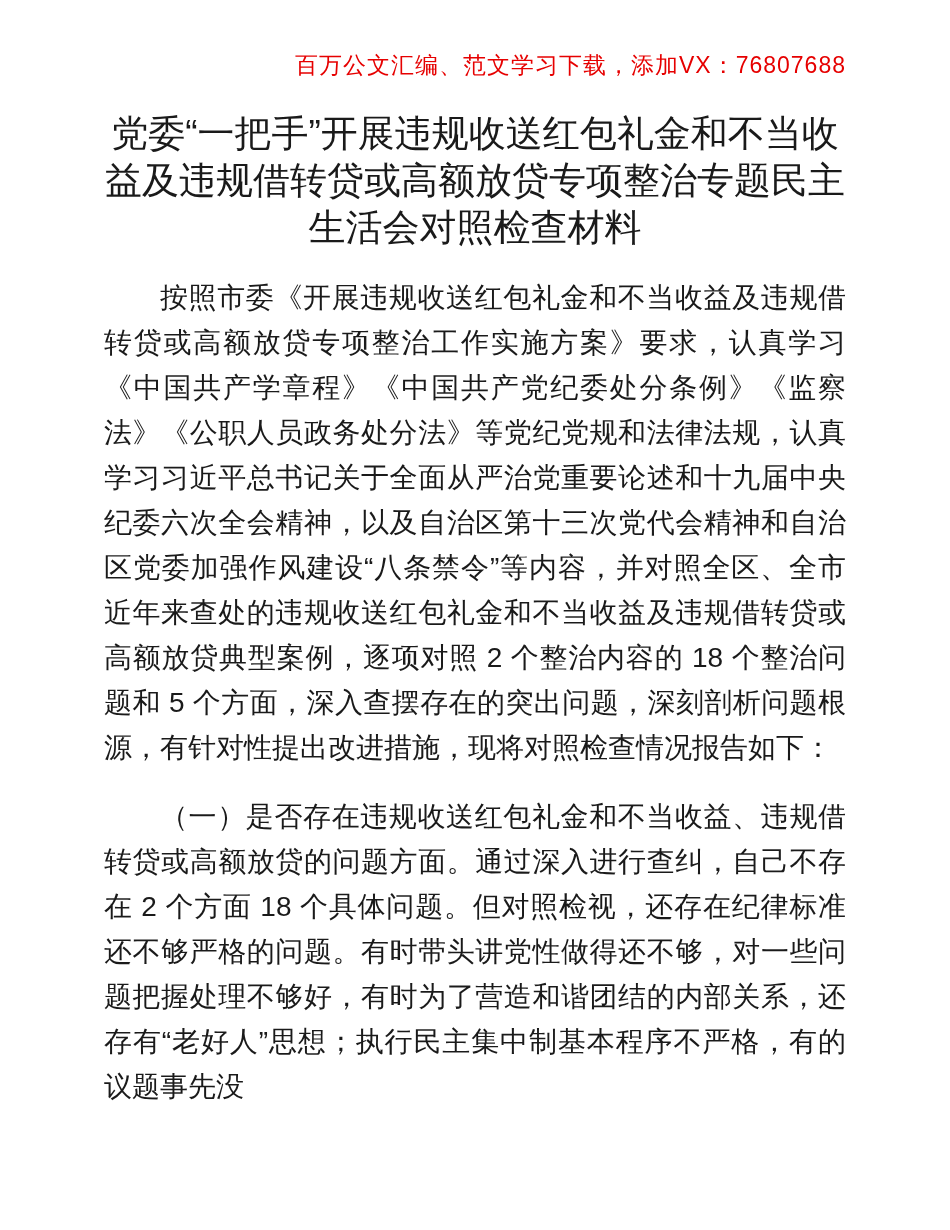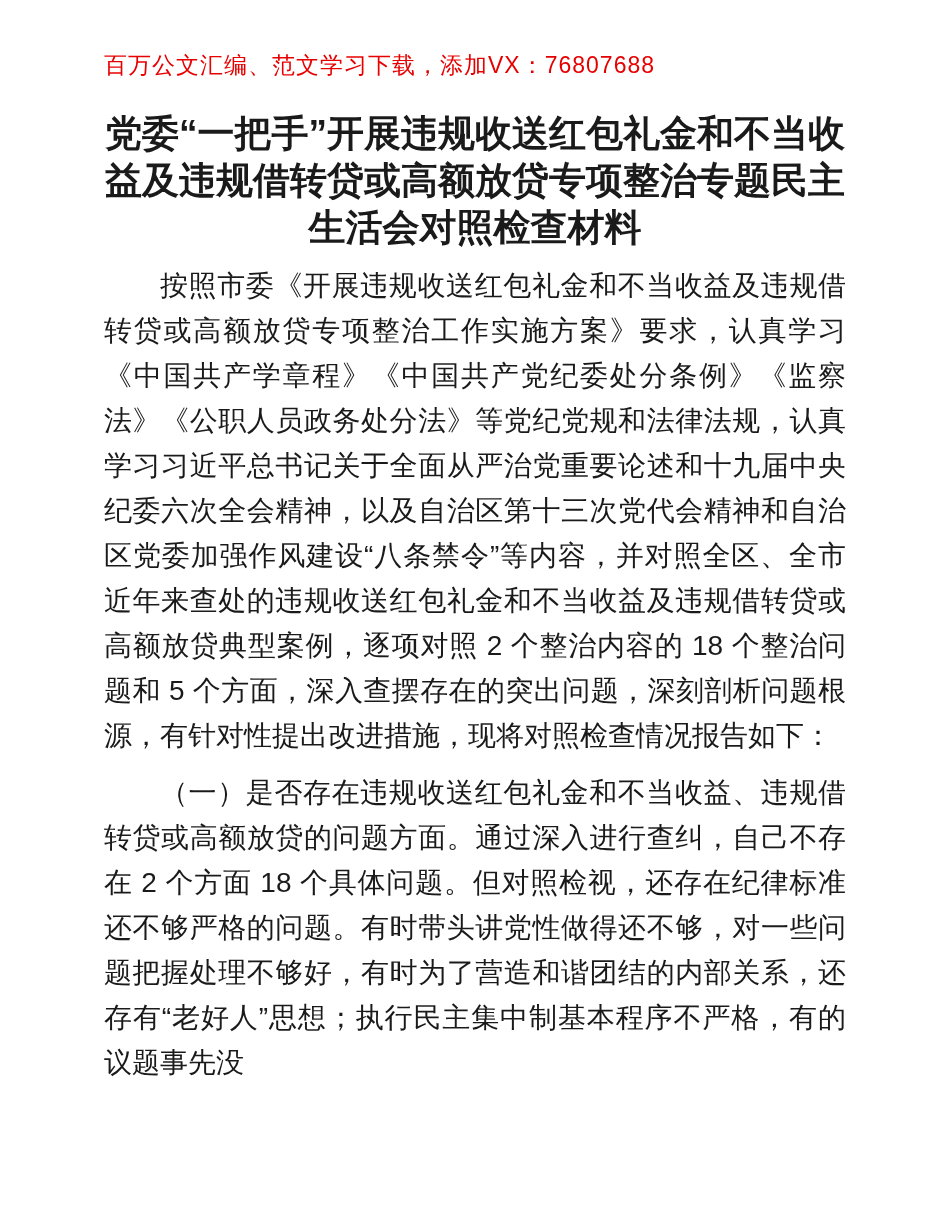--- a/index.html
+++ b/index.html
@@ -14,38 +14,38 @@
     font-family: "Liberation Sans", "DejaVu Sans", sans-serif;
   }
   .page {
     box-sizing: border-box;
     width: 950px;
     height: 1230px;
     padding: 50px 104px 0 104px;
     background: #ffffff;
   }
   .header-note {
-    text-align: left;
+    text-align: right;
     font-size: 23px;
     line-height: 30px;
     color: #e60000;
     letter-spacing: 1px;
     white-space: nowrap;
   }
   .doc-title {
     margin: 30px 0 0 0;
     font-size: 37px;
     line-height: 47px;
-    font-weight: bold;
+    font-weight: normal;
     text-align: center;
     color: #1a1a1a;
     word-break: break-all;
   }
   .para {
-    margin: 12px 0 0 0;
+    margin: 24px 0 0 0;
     font-size: 28px;
     line-height: 45px;
     color: #1a1a1a;
     text-align: justify;
     text-indent: 2em;
     word-break: break-all;
   }
   .section-head {
     margin-top: 0;
   }

